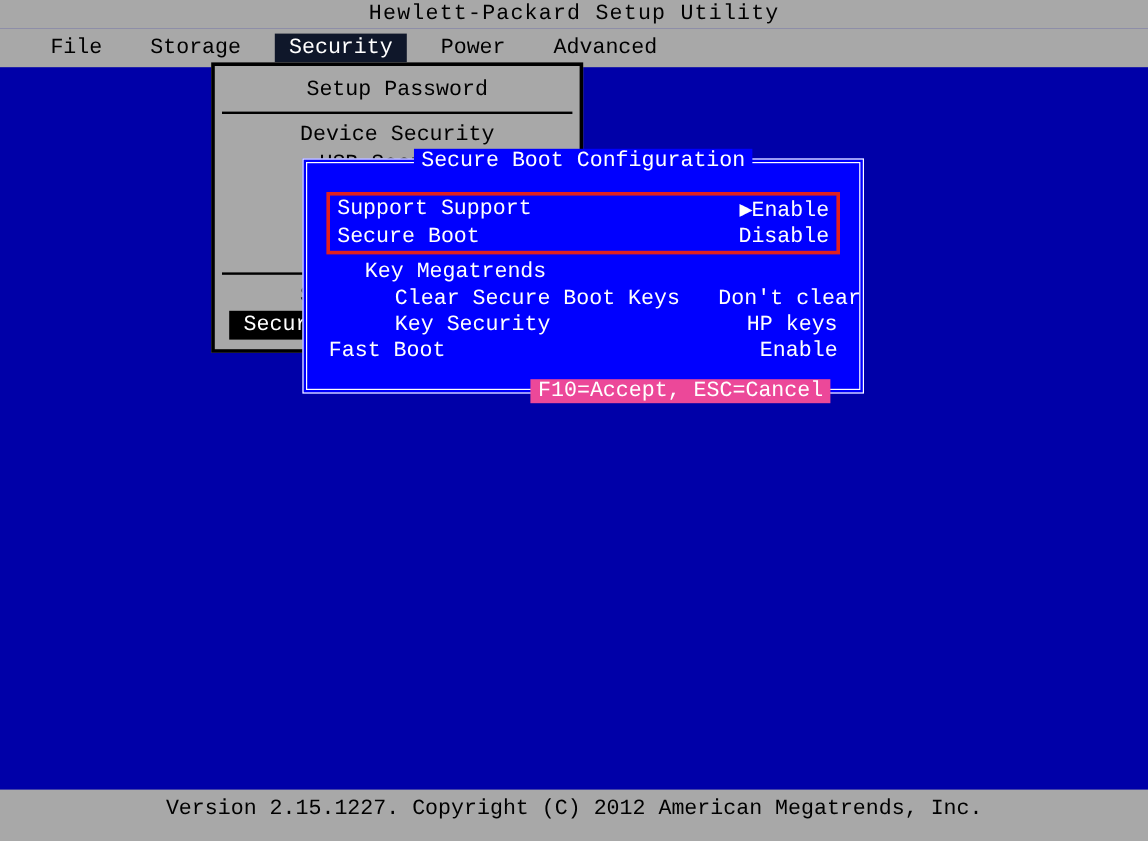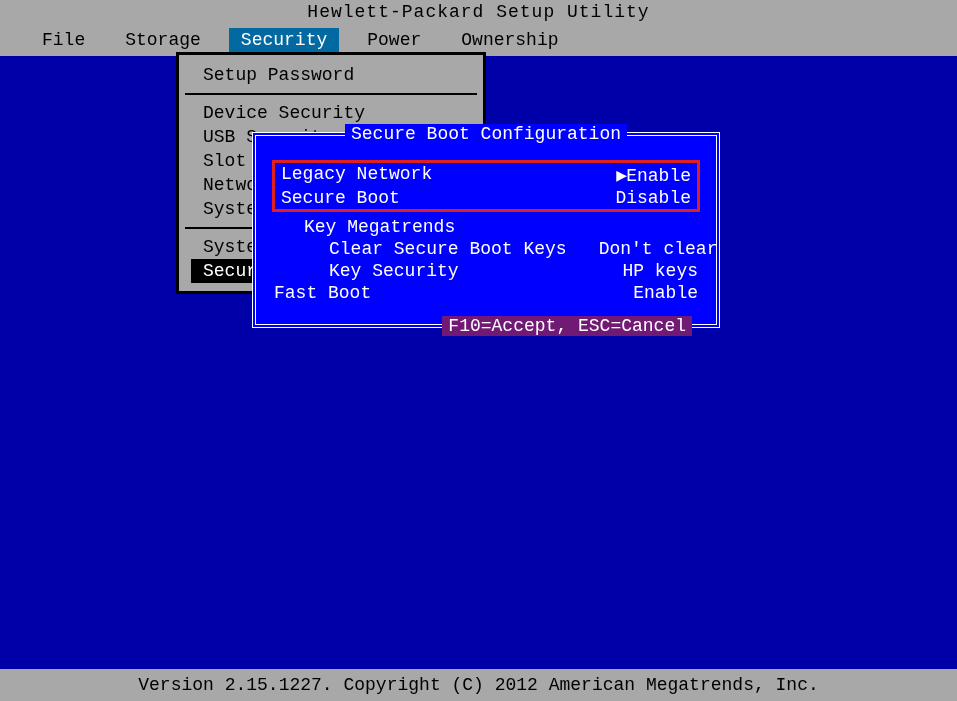--- a/index.html
+++ b/index.html
@@ -26,34 +26,35 @@
     color: #000;
     display: flex;
     padding: 4px 30px;
     gap: 16px;
   }
   .menubar .menu-item {
     padding: 2px 12px;
     cursor: pointer;
   }
   .menubar .menu-item.selected {
-    background: #0369a1;
+    background: #0f172a;
     color: #fff;
   }
   .dropdown {
     position: absolute;
     top: 52px;
     left: 176px;
     width: 310px;
     background: #a8a8a8;
     border: 3px solid #000;
     padding: 4px 0;
   }
   .dropdown .section {
     padding: 4px 12px;
+    text-align: center;
   }
   .dropdown .divider {
     border-top: 2px solid #000;
     margin: 2px 6px;
   }
   .dropdown .dd-item {
     padding: 2px 12px;
     cursor: pointer;
     white-space: nowrap;
   }
@@ -77,21 +78,21 @@
     left: 50%;
     transform: translateX(-50%);
     background: #0000ff;
     padding: 0 6px;
     white-space: nowrap;
   }
   .dialog-footer {
     position: absolute;
     bottom: -12px;
     right: 24px;
-    background: #701a75;
+    background: #ec4899;
     padding: 0 6px;
     white-space: nowrap;
   }
   .dialog-body {
     padding: 14px 14px 14px 14px;
   }
   .row {
     display: flex;
     justify-content: space-between;
     padding: 1px 4px;
@@ -108,36 +109,36 @@
   .arrow { display:inline-block; width:10px; }
   .statusbar {
     position: absolute;
     bottom: 0;
     left: 0;
     right: 0;
     background: #a8a8a8;
     color: #000;
     text-align: center;
     padding: 6px 0 8px 0;
-    height: 32px;
+    height: 43px;
   }
 </style>
 </head>
 <body>
 
 <div class="titlebar">
   <span>Hewlett-Packard Setup Utility</span>
 </div>
 
 <div class="menubar">
   <span class="menu-item">File</span>
   <span class="menu-item">Storage</span>
   <span class="menu-item selected">Security</span>
   <span class="menu-item">Power</span>
-  <span class="menu-item">Ownership</span>
+  <span class="menu-item">Advanced</span>
 </div>
 
 <div class="dropdown">
   <div class="section">
     <div class="dd-item">Setup Password</div>
   </div>
   <div class="divider"></div>
   <div class="section">
     <div class="dd-item">Device Security</div>
     <div class="dd-item">USB Security</div>
@@ -151,21 +152,21 @@
     <div class="dd-item highlight">Secure Boot Configuration</div>
   </div>
 </div>
 
 <div class="dialog">
   <div class="dialog-title"> Secure Boot Configuration </div>
 
   <div class="dialog-body">
     <div class="highlight-box">
       <div class="row">
-        <span class="label">Legacy Network</span>
+        <span class="label">Support Support</span>
         <span class="value"><span class="arrow">▶</span><span>Enable</span></span>
       </div>
       <div class="row">
         <span class="label">Secure Boot</span>
         <span class="value">Disable</span>
       </div>
     </div>
 
     <div class="row">
       <span class="label indent1">Key Megatrends</span>

